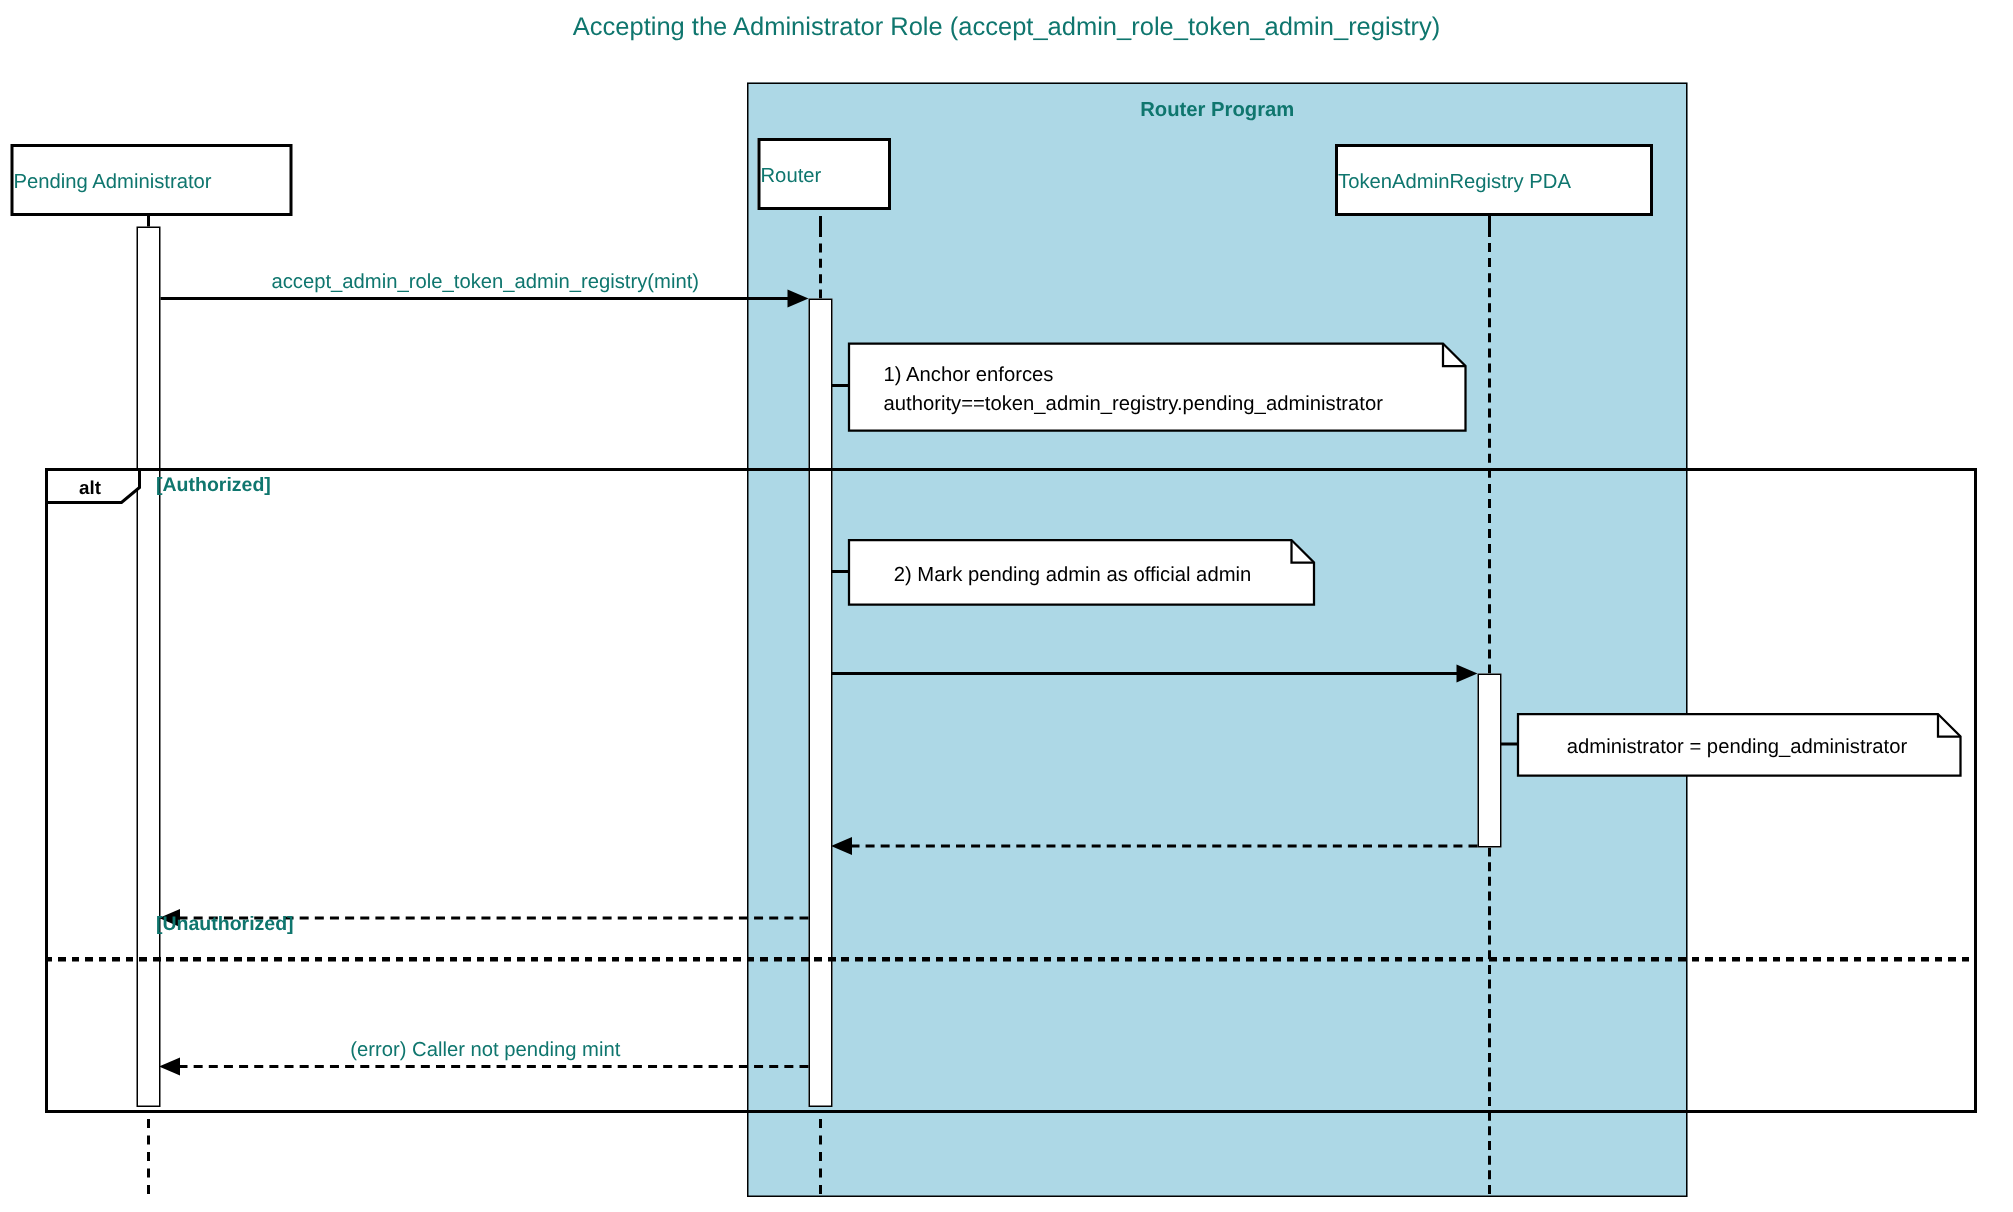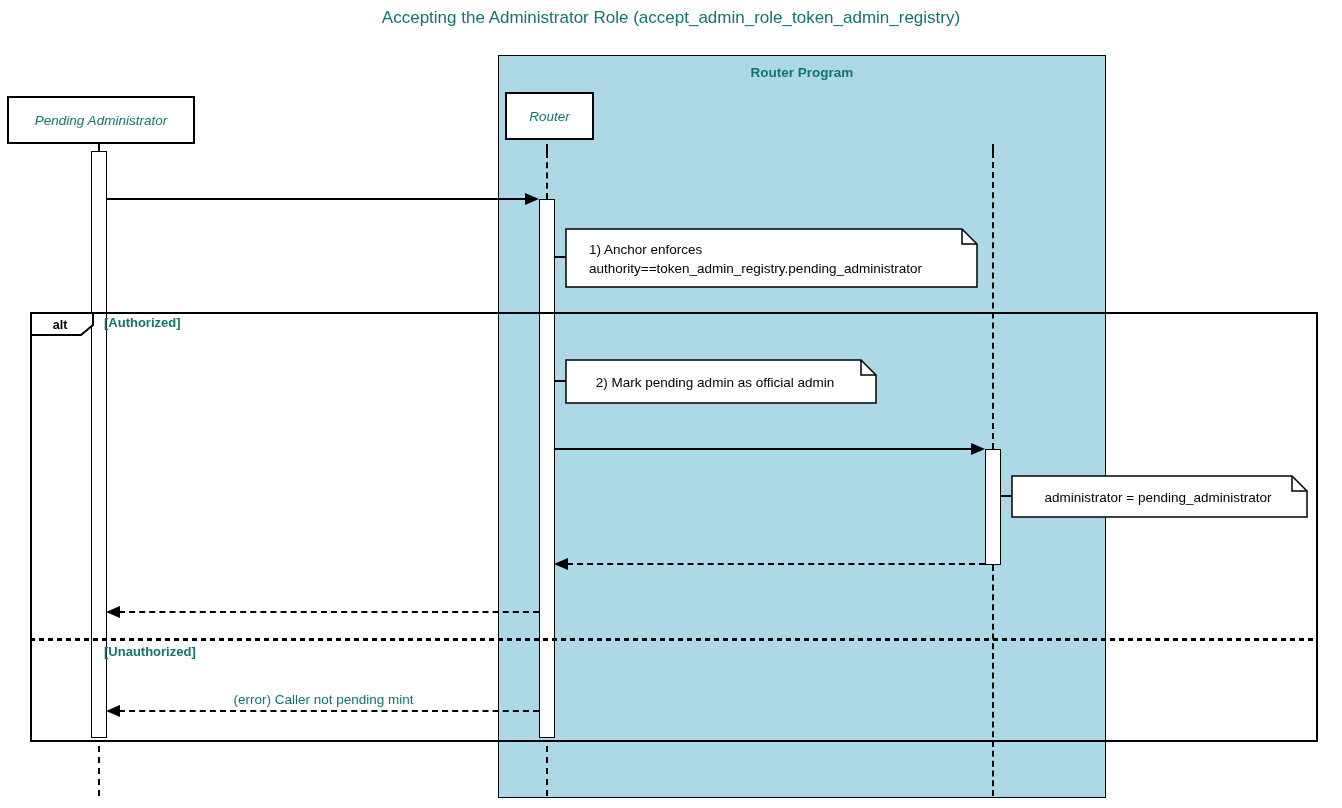--- a/index.html
+++ b/index.html
@@ -7,30 +7,30 @@
     position:relative; width:1342px; height:808px; background:#fff;
     font-family:"Liberation Sans", sans-serif; color:#0f766e; overflow:hidden;
   }
   .abs{position:absolute;}
   .title{
     left:0; top:8px; width:1342px; text-align:center;
     font-size:17px; z-index:6;
   }
   .program-box{
     left:498px; top:55px; width:606px; height:741px;
-    background:#ADD8E6; border:1.5px solid #000; z-index:0;
+    background:#ADD8E6; border:1.5px solid #000; z-index:0;padding-left:19px;
   }
   .program-label{
     left:0; top:9px; width:100%; text-align:center;
     font-weight:bold; font-size:13.5px;
   }
   .pbox{
     background:#fff; border:2px solid #000; z-index:3;
-    display:flex; align-items:center; justify-content:center;
-    font-size:13.5px; text-align:center;font-style:italic;
+    display:flex; align-items:center; 
+    font-size:13.5px; text-align:center;
   }
   .lifeline{width:0; border-left:2px dashed #000; z-index:1;}
   .stub{width:0; border-left:2px solid #000; z-index:1;}
   .bar{background:#fff; border:1.5px solid #000; width:14px; z-index:3;}
   .frame{
     left:30px; top:312px; width:1284px; height:426px;
     border:2px solid #000; z-index:4; background:transparent;
   }
   .divider{
     left:30px; top:638px; width:1286px; height:3px; z-index:4;
@@ -74,34 +74,38 @@
   <div class="abs stub" style="left:992px; top:144px; height:8px;"></div>
   <div class="abs lifeline" style="left:992px; top:152px; height:297px;"></div>
   <div class="abs lifeline" style="left:992px; top:565px; height:231px;"></div>
 
   <div class="abs pbox" style="left:7px; top:96px; width:184px; height:44px;">
     <span>Pending Administrator</span>
   </div>
   <div class="abs pbox" style="left:505px; top:92px; width:85px; height:44px;">
     <span>Router</span>
   </div>
+  <div class="abs pbox" style="left:890px; top:96px; width:208px; height:44px;">
+    <span>TokenAdminRegistry PDA</span>
+  </div>
 
   <div class="abs bar" style="left:91px; top:151px; height:585px;"></div>
   <div class="abs bar" style="left:539px; top:199px; height:537px;"></div>
   <div class="abs bar" style="left:985px; top:449px; height:114px;"></div>
 
   <div class="abs frame"></div>
   <svg class="abs pent" style="left:30px; top:312px;" width="66" height="26">
     <path d="M1,1 H63 V13 L51,23 H1 Z" fill="#ffffff" stroke="#000000" stroke-width="2"></path>
     <text x="30" y="17" text-anchor="middle" font-size="12.5" font-weight="bold">alt</text>
   </svg>
   <div class="abs guard" style="left:104px; top:315px;">[Authorized]</div>
   <div class="abs divider"></div>
-  <div class="abs guard" style="left:104px; top:644px;">[Unauthorized]</div>
+  <div class="abs guard" style="left:104px; top:608px;">[Unauthorized]</div>
 
+  <div class="abs msg-label" style="left:107px; top:180px; width:433px;">accept_admin_role_token_admin_registry(mint)</div>
   <div class="abs line-solid" style="left:107px; top:198px; width:420px;"></div>
   <div class="abs head-r" style="left:525px; top:193px;"></div>
 
   <div class="abs connector" style="left:554px; top:256px; width:12px;"></div>
   <svg class="abs note" style="left:565px; top:228px;" width="414" height="61">
     <path d="M1,1 H397 L412,16 V59 H1 Z" fill="#ffffff" stroke="#000000" stroke-width="1.5"></path>
     <path d="M397,1 V16 H412" fill="none" stroke="#000000" stroke-width="1.5"></path>
     <text x="24" y="26" font-size="13.5">1) Anchor enforces</text>
     <text x="24" y="45" font-size="13.5">authority==token_admin_registry.pending_administrator</text>
   </svg>

